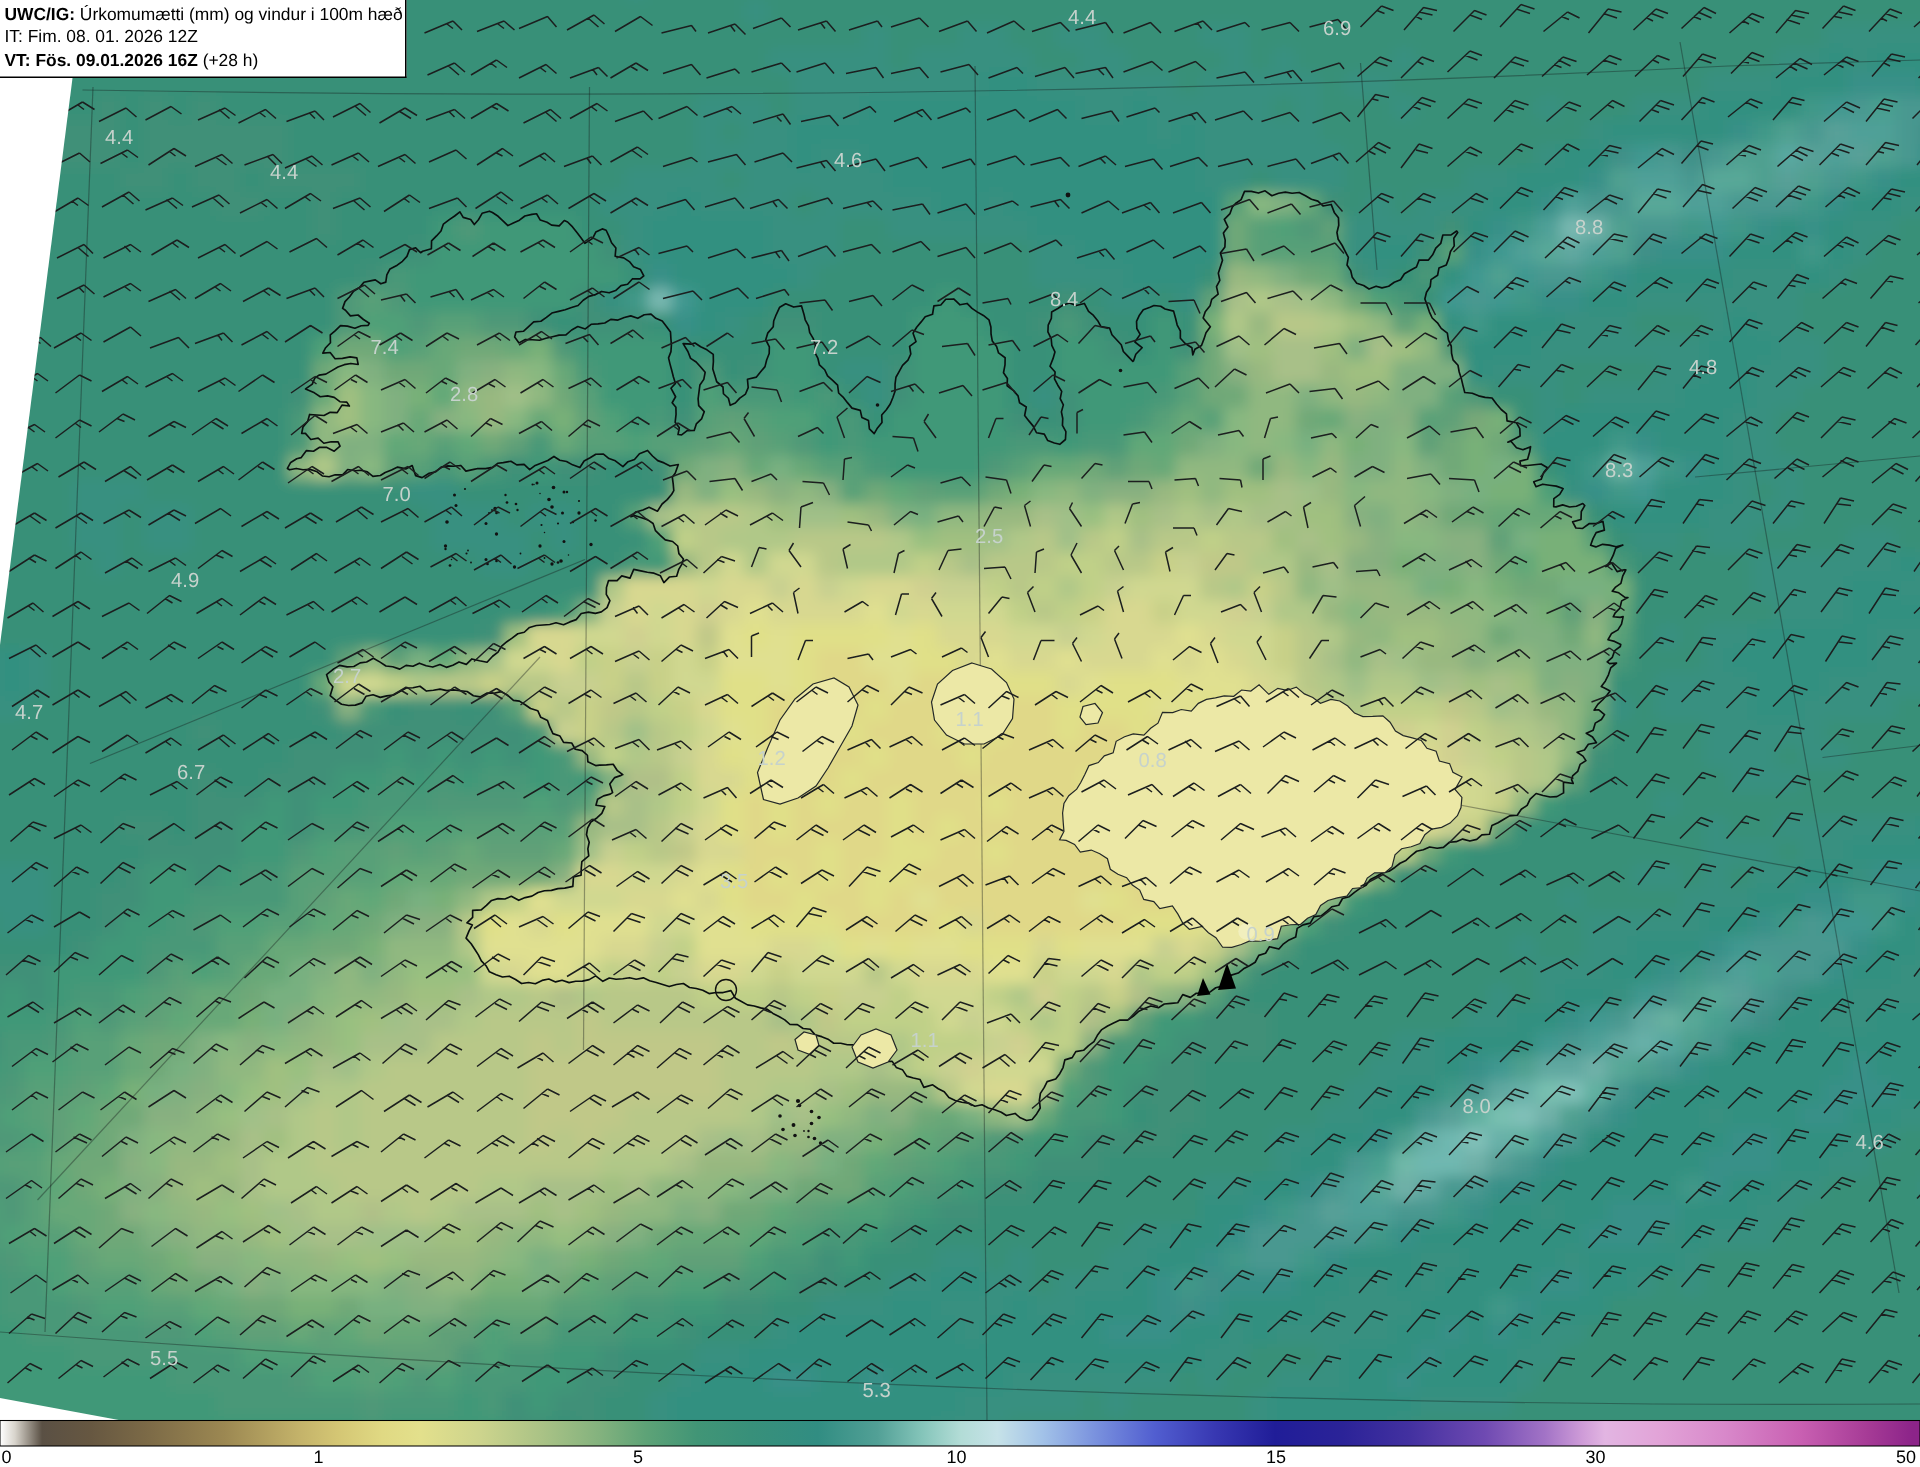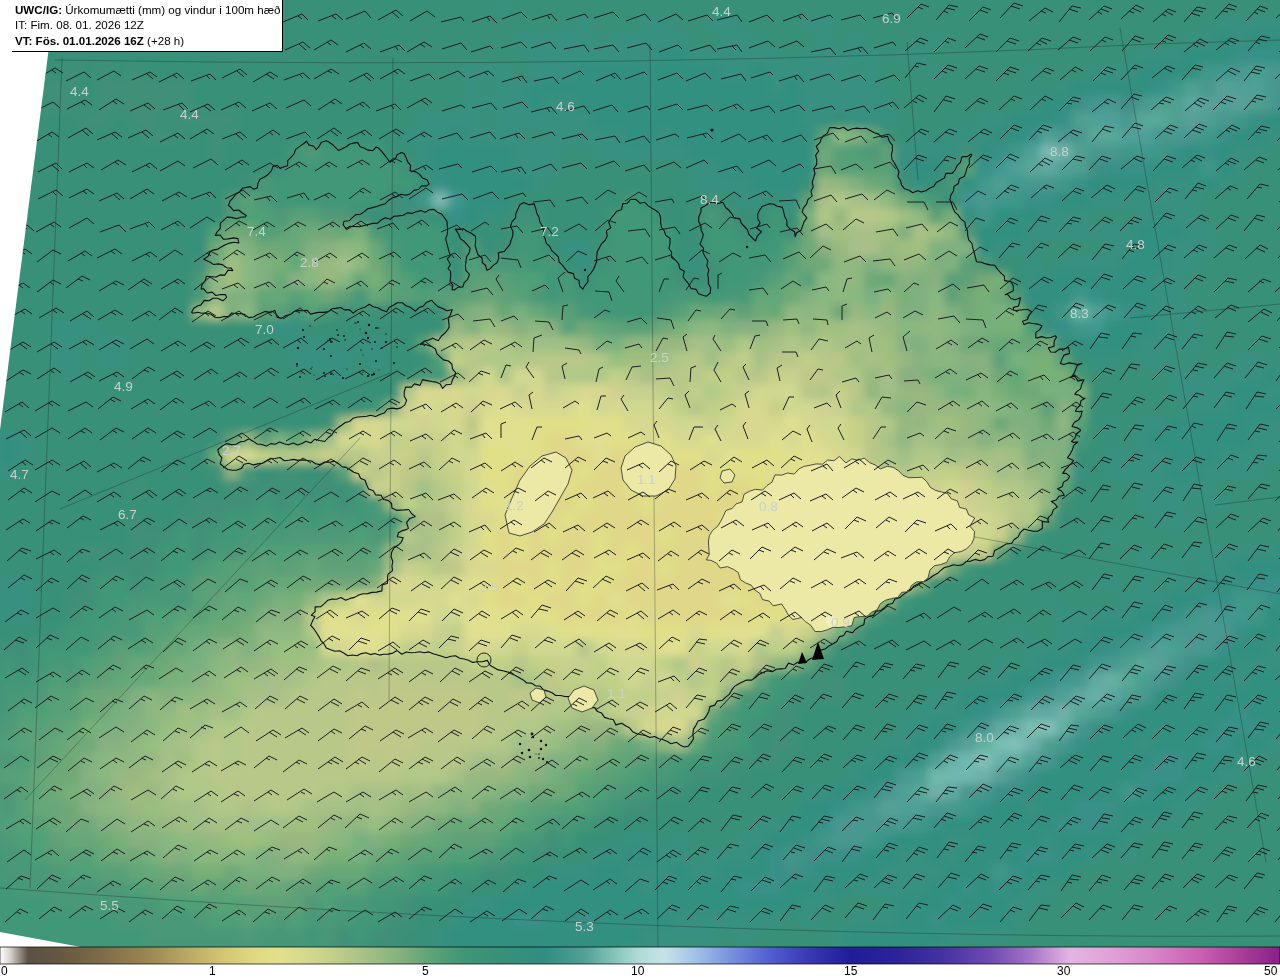--- a/index.html
+++ b/index.html
@@ -2486,17 +2486,17 @@
 <g font-size="12" fill="#000">
 <text x="1" y="975">0</text>
         <text x="209" y="975">1</text>
         <text x="422" y="975">5</text>
 <text x="631" y="975">10</text>
         <text x="844" y="975">15</text>
         <text x="1057" y="975">30</text>
 <text x="1264" y="975">50</text>
 </g>
 </svg>
-<div style="position:absolute;left:12px;top:0;background:#fff;border:1px solid #000;border-top:none;border-left:none;font-size:11.6px;line-height:15.5px;padding:1.5px 2px 3px 3px;white-space:nowrap">
+<div style="position:absolute;left:0;top:0;background:#fff;border:1px solid #000;border-top:none;border-left:none;font-size:11.6px;line-height:15.5px;padding:1.5px 2px 3px 3px;white-space:nowrap">
 <b>UWC/IG:</b> Úrkomumætti (mm) og vindur i 100m hæð<br>
 IT: Fim. 08. 01. 2026 12Z<br>
-<b>VT: Fös. 01.01.2026 16Z</b> (+28 h)
+<b>VT: Fös. 09.01.2026 16Z</b> (+28 h)
 </div>
 </div>
 </body></html>

